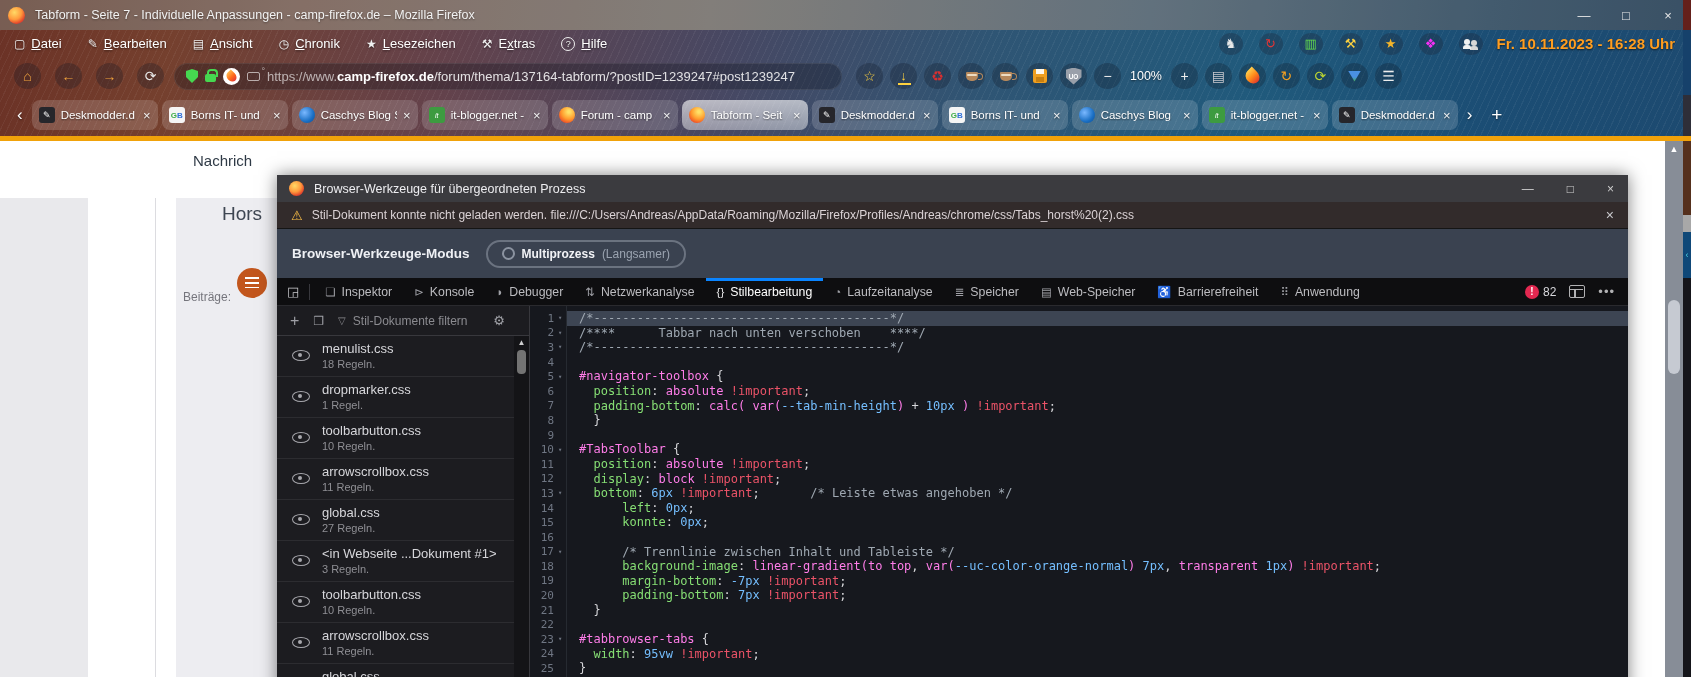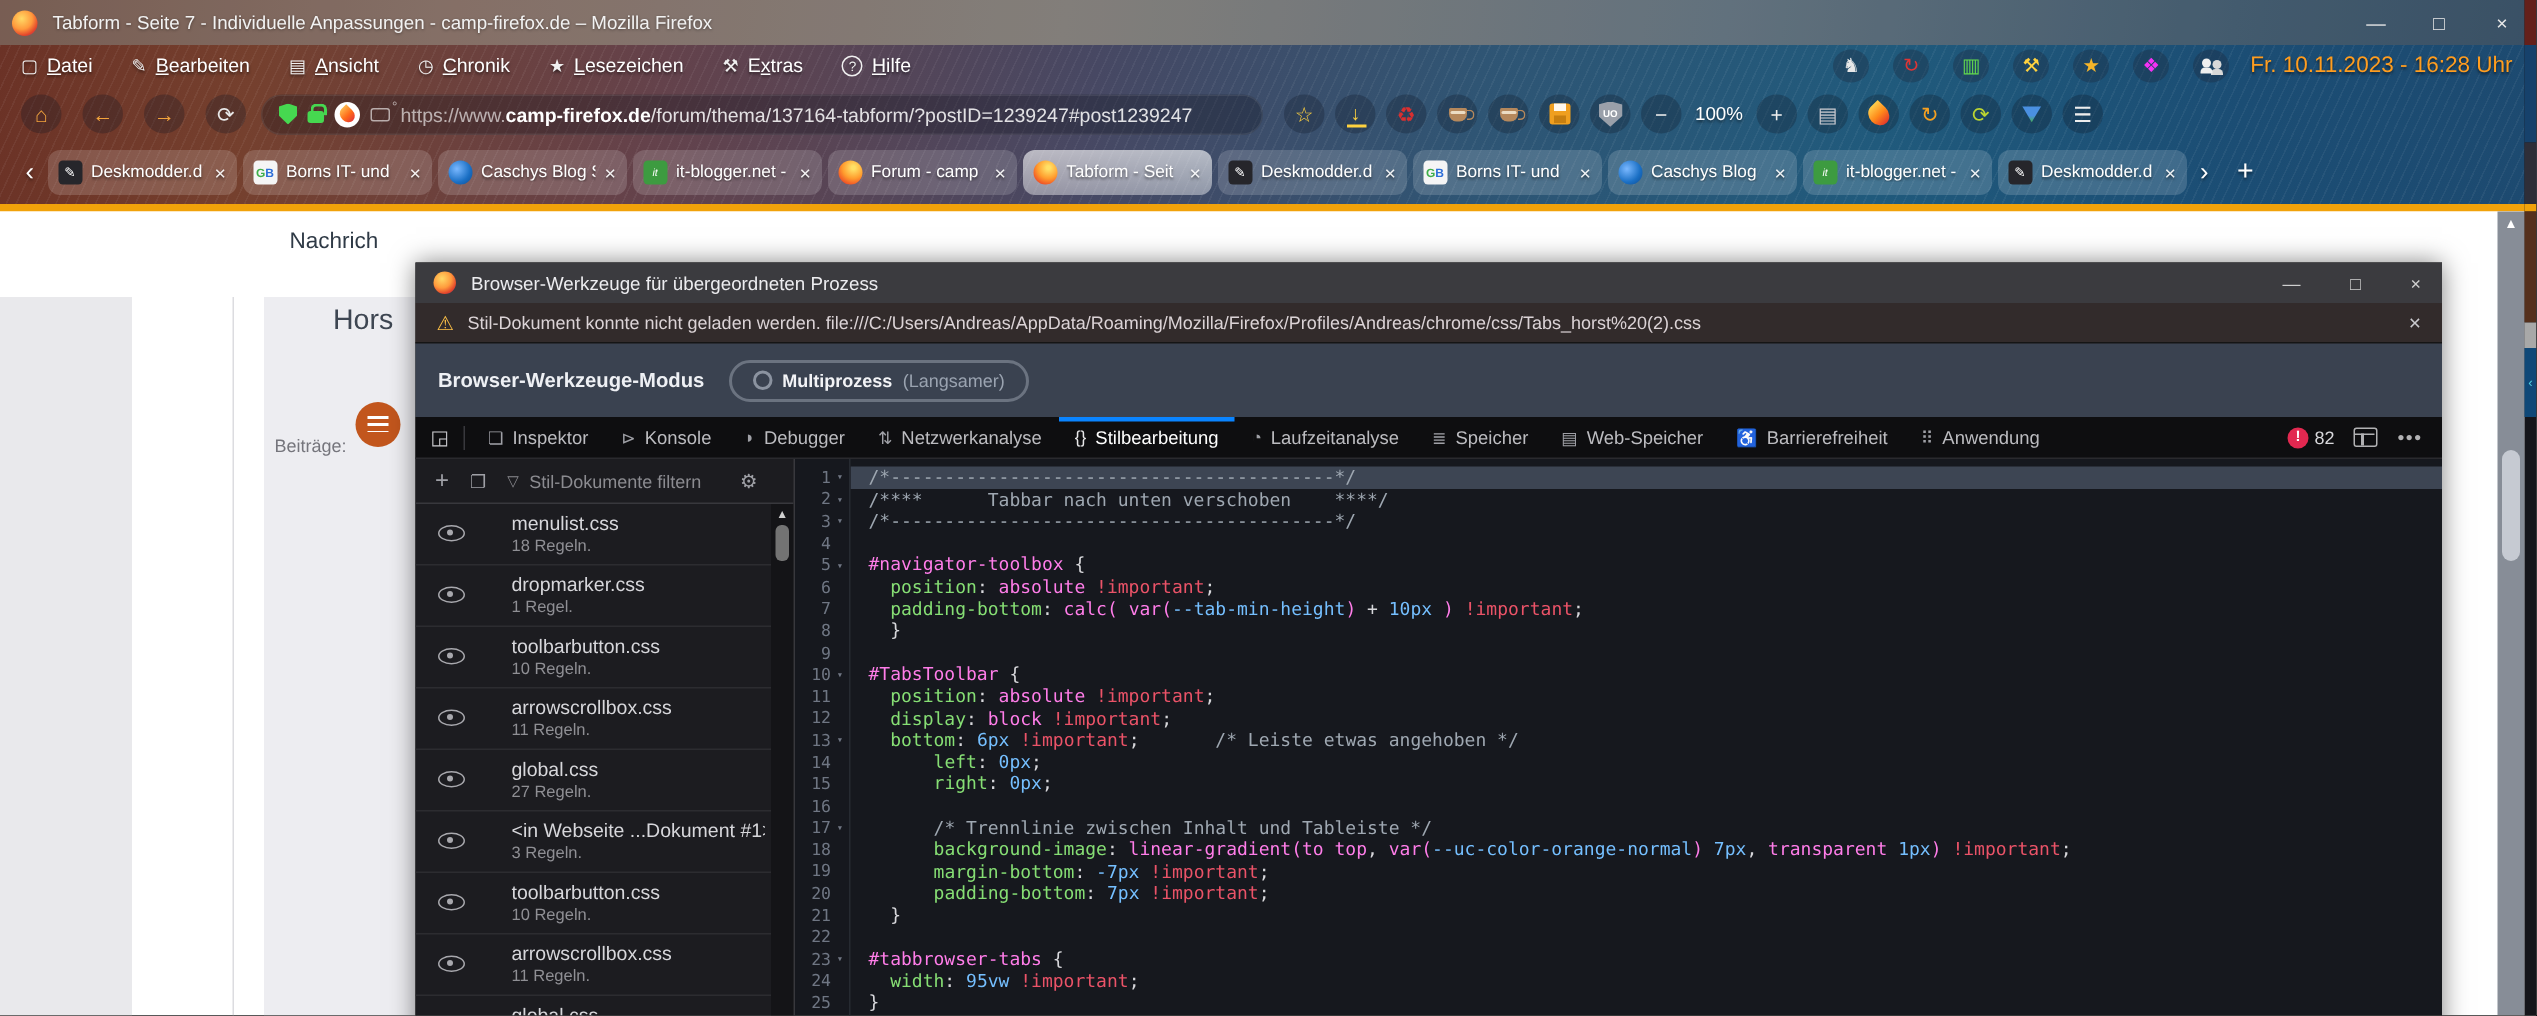--- a/index.html
+++ b/index.html
@@ -27,21 +27,21 @@
   .menu-items { display:flex; gap:26px; align-items:center; }
   .menu-item { display:flex; align-items:center; gap:6px; color:#fff; font-size:13px; text-shadow:0 1px 2px rgba(0,0,0,.55); cursor:default;}
   .mi-g { font-size:12px; color:#f0f0f0; }
   .mi-g.circled { width:14px; height:14px; border:1.4px solid #f0f0f0; border-radius:50%; font-size:9px; display:inline-flex; align-items:center; justify-content:center;}
   .menu-right { margin-left:auto; display:flex; align-items:center; gap:14px;}
   .status-icons { display:flex; gap:16px; align-items:center;}
   .st-icon { width:24px; height:22px; border-radius:50%; background:rgba(30,40,60,.35); display:inline-flex; align-items:center; justify-content:center; font-size:13px;}
   .ppl { position:relative; width:15px; height:10px;}
   .ppl::before{content:"";position:absolute;left:1px;top:0;width:6px;height:6px;border-radius:50%;background:#f0f0f0;box-shadow:7px 1px 0 #d8d8d8;}
   .ppl::after{content:"";position:absolute;left:0;top:6px;width:8px;height:4px;border-radius:3px 3px 0 0;background:#f0f0f0;box-shadow:7px 1px 0 #d8d8d8;}
-  .clock { color:#ff9d1f; font-size:15px; font-weight:normal; text-shadow:0 1px 2px rgba(0,0,0,.6); padding-right:6px; white-space:nowrap;}
+  .clock { color:#ff9d1f; font-size:15px; font-weight:bold; text-shadow:0 1px 2px rgba(0,0,0,.6); padding-right:6px; white-space:nowrap;}
 
   .navbar { position:relative; height:38px; display:flex; align-items:center; padding:0 10px 0 14px; gap:10px;}
   .nav-btn { width:27px; height:26px; border-radius:50%; background:rgba(15,20,35,.28); display:inline-flex; align-items:center; justify-content:center; font-size:14px; flex:0 0 auto; cursor:default;}
   .nav-left { display:flex; gap:14px; align-items:center;}
   .nav-right { display:flex; gap:7px; align-items:center; margin-left:4px;}
   .nav-text { color:#fff; font-size:12.5px; padding:0 2px; text-shadow:0 1px 2px rgba(0,0,0,.5);}
   .urlbar { flex:0 0 auto; width:668px; height:27px; border-radius:14px; background:rgba(10,14,24,.30);
     display:flex; align-items:center; gap:7px; padding:0 12px; box-shadow:inset 0 0 0 1px rgba(255,255,255,.08);}
   .url-text { font-size:13px; white-space:nowrap; overflow:hidden; color:#fff;}
   .url-prefix{ color:rgba(255,255,255,.62);}
@@ -152,21 +152,21 @@
   .tb-body { flex:1; display:flex; min-height:0;}
   
   .se-side { width:253px; flex:0 0 auto; background:#1c1c20; border-right:1px solid #38383d; position:relative; overflow:hidden;}
   .se-toolbar { height:30px; border-bottom:1px solid #38383d; display:flex; align-items:center; gap:14px; padding:0 24px 0 13px; color:#9fa0a6;}
   .se-plus { font-size:16px;}
   .se-import { font-size:12px;}
   .se-filter { display:flex; align-items:center; gap:7px; color:#8b8b90; font-size:12px;}
   .se-funnel { font-size:10px; color:#8b8b90;}
   .se-gear { margin-left:auto; font-size:13px;}
   .file-list { position:absolute; left:0; top:30px; right:15px; bottom:0;}
-  .file-item { height:41px; border-bottom:1px solid #2c2c30; position:relative; padding:5px 4px 0 64px; cursor:default;}
+  .file-item { height:41px; border-bottom:1px solid #2c2c30; position:relative; padding:5px 4px 0 45px; cursor:default;}
   .eye-icon { position:absolute; left:15px; top:14px; width:18px; height:11px; border:1.6px solid #a8a8ad; border-radius:50%;}
   .eye-icon::before{content:"";position:absolute;left:5px;top:2px;width:4px;height:4px;border-radius:50%;background:#a8a8ad;}
   .file-name { color:#d7d7db; font-size:13px; white-space:nowrap; overflow:hidden;}
   .file-rules { color:#8f8f94; font-size:11px; margin-top:2px;}
   .se-scroll { position:absolute; right:0; top:30px; width:15px; bottom:0; background:#141417;}
   .se-scroll .up { position:absolute; top:2px; left:0; width:15px; text-align:center; color:#cfcfcf; font-size:8px;}
   .se-scroll .thumb { position:absolute; left:3px; top:14px; width:9px; height:24px; background:#737373; border-radius:4px;}
   
   .se-editor { flex:1; display:flex; min-width:0; background:#16181e; font-family:"DejaVu Sans Mono", monospace;}
   .gutter { width:37px; flex:0 0 auto; border-right:1px solid #262a31; padding-top:5px;}
@@ -638,21 +638,21 @@
             <div class="c-row"><span class="tk-s">#navigator-toolbox </span><span class="tk-d">{</span></div>
             <div class="c-row"><span class="tk-d">  </span><span class="tk-p">position</span><span class="tk-d">: </span><span class="tk-v">absolute</span><span class="tk-d"> </span><span class="tk-i">!important</span><span class="tk-d">;</span></div>
             <div class="c-row"><span class="tk-d">  </span><span class="tk-p">padding-bottom</span><span class="tk-d">: </span><span class="tk-v">calc(</span><span class="tk-d"> </span><span class="tk-v">var(</span><span class="tk-n">--tab-min-height</span><span class="tk-v">)</span><span class="tk-d"> + </span><span class="tk-n">10px</span><span class="tk-d"> </span><span class="tk-v">)</span><span class="tk-d"> </span><span class="tk-i">!important</span><span class="tk-d">;</span></div>
             <div class="c-row"><span class="tk-d">  }</span></div>
             <div class="c-row"></div>
             <div class="c-row"><span class="tk-s">#TabsToolbar </span><span class="tk-d">{</span></div>
             <div class="c-row"><span class="tk-d">  </span><span class="tk-p">position</span><span class="tk-d">: </span><span class="tk-v">absolute</span><span class="tk-d"> </span><span class="tk-i">!important</span><span class="tk-d">;</span></div>
             <div class="c-row"><span class="tk-d">  </span><span class="tk-p">display</span><span class="tk-d">: </span><span class="tk-v">block</span><span class="tk-d"> </span><span class="tk-i">!important</span><span class="tk-d">;</span></div>
             <div class="c-row"><span class="tk-d">  </span><span class="tk-p">bottom</span><span class="tk-d">: </span><span class="tk-n">6px</span><span class="tk-d"> </span><span class="tk-i">!important</span><span class="tk-d">;       </span><span class="tk-c">/* Leiste etwas angehoben */</span></div>
             <div class="c-row"><span class="tk-d">      </span><span class="tk-p">left</span><span class="tk-d">: </span><span class="tk-n">0px</span><span class="tk-d">;</span></div>
-            <div class="c-row"><span class="tk-d">      </span><span class="tk-p">right</span><span class="tk-d">: </span><span class="tk-n">0px</span><span class="tk-d">;</span></div>
+            <div class="c-row"><span class="tk-d">      </span><span class="tk-p">konnte</span><span class="tk-d">: </span><span class="tk-n">0px</span><span class="tk-d">;</span></div>
             <div class="c-row"></div>
             <div class="c-row"><span class="tk-d">      </span><span class="tk-c">/* Trennlinie zwischen Inhalt und Tableiste */</span></div>
             <div class="c-row"><span class="tk-d">      </span><span class="tk-p">background-image</span><span class="tk-d">: </span><span class="tk-v">linear-gradient(</span><span class="tk-v">to top</span><span class="tk-d">, </span><span class="tk-v">var(</span><span class="tk-n">--uc-color-orange-normal</span><span class="tk-v">)</span><span class="tk-d"> </span><span class="tk-n">7px</span><span class="tk-d">, </span><span class="tk-v">transparent</span><span class="tk-d"> </span><span class="tk-n">1px</span><span class="tk-v">)</span><span class="tk-d"> </span><span class="tk-i">!important</span><span class="tk-d">;</span></div>
             <div class="c-row"><span class="tk-d">      </span><span class="tk-p">margin-bottom</span><span class="tk-d">: </span><span class="tk-n">-7px</span><span class="tk-d"> </span><span class="tk-i">!important</span><span class="tk-d">;</span></div>
             <div class="c-row"><span class="tk-d">      </span><span class="tk-p">padding-bottom</span><span class="tk-d">: </span><span class="tk-n">7px</span><span class="tk-d"> </span><span class="tk-i">!important</span><span class="tk-d">;</span></div>
             <div class="c-row"><span class="tk-d">  }</span></div>
             <div class="c-row"></div>
             <div class="c-row"><span class="tk-s">#tabbrowser-tabs </span><span class="tk-d">{</span></div>
             <div class="c-row"><span class="tk-d">  </span><span class="tk-p">width</span><span class="tk-d">: </span><span class="tk-n">95vw</span><span class="tk-d"> </span><span class="tk-i">!important</span><span class="tk-d">;</span></div>
             <div class="c-row"><span class="tk-d">}</span></div>

